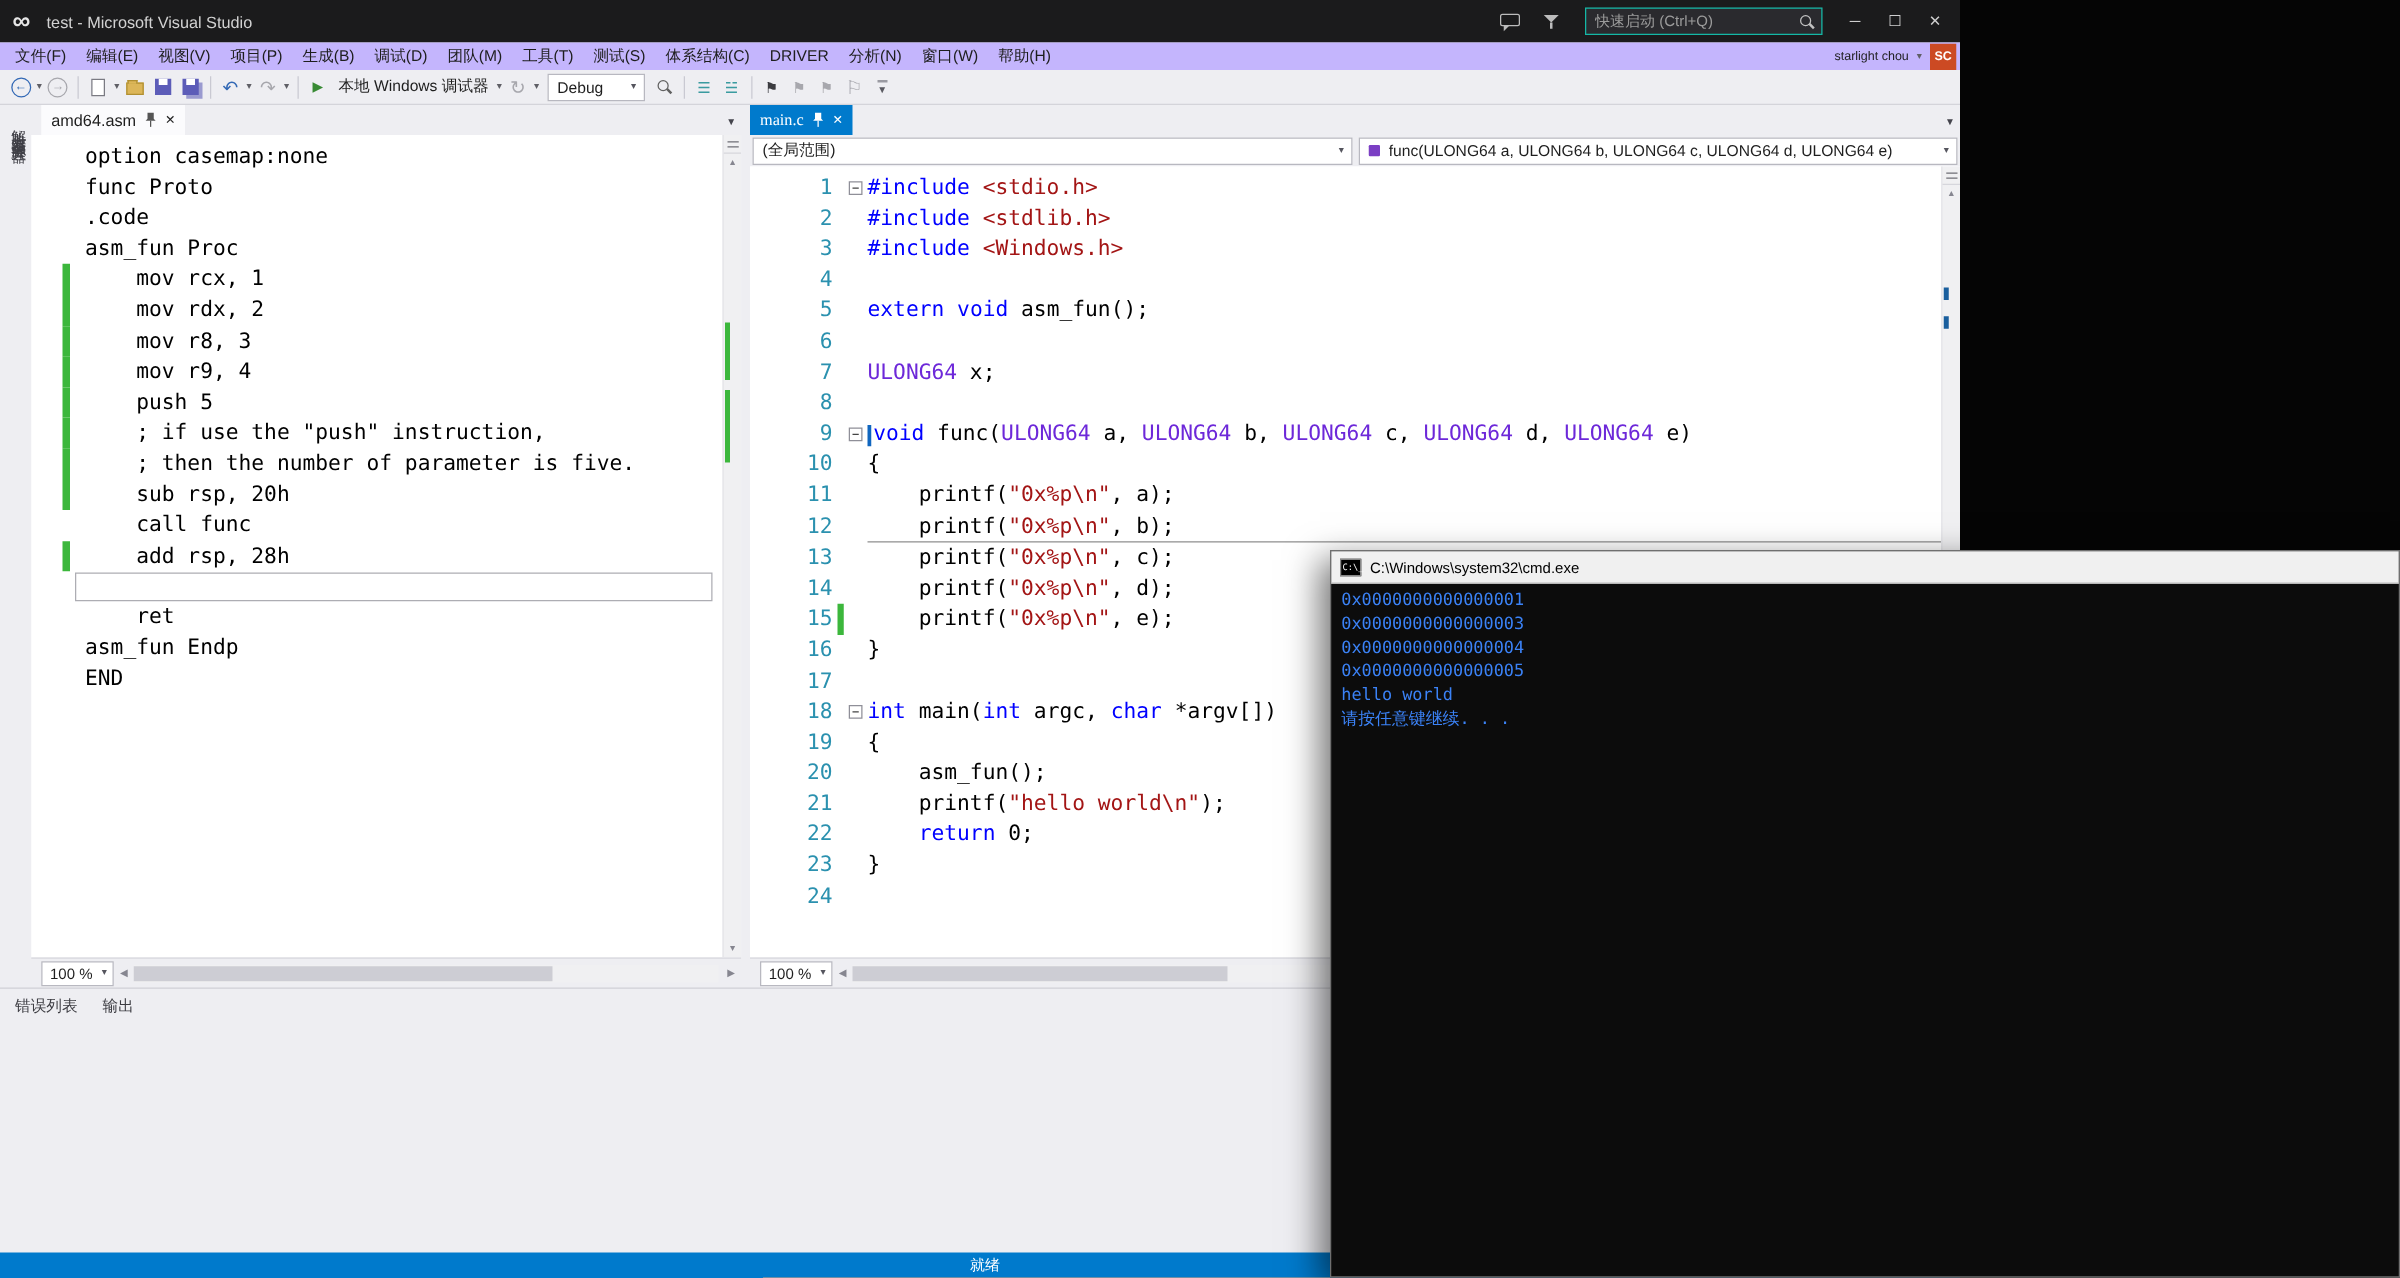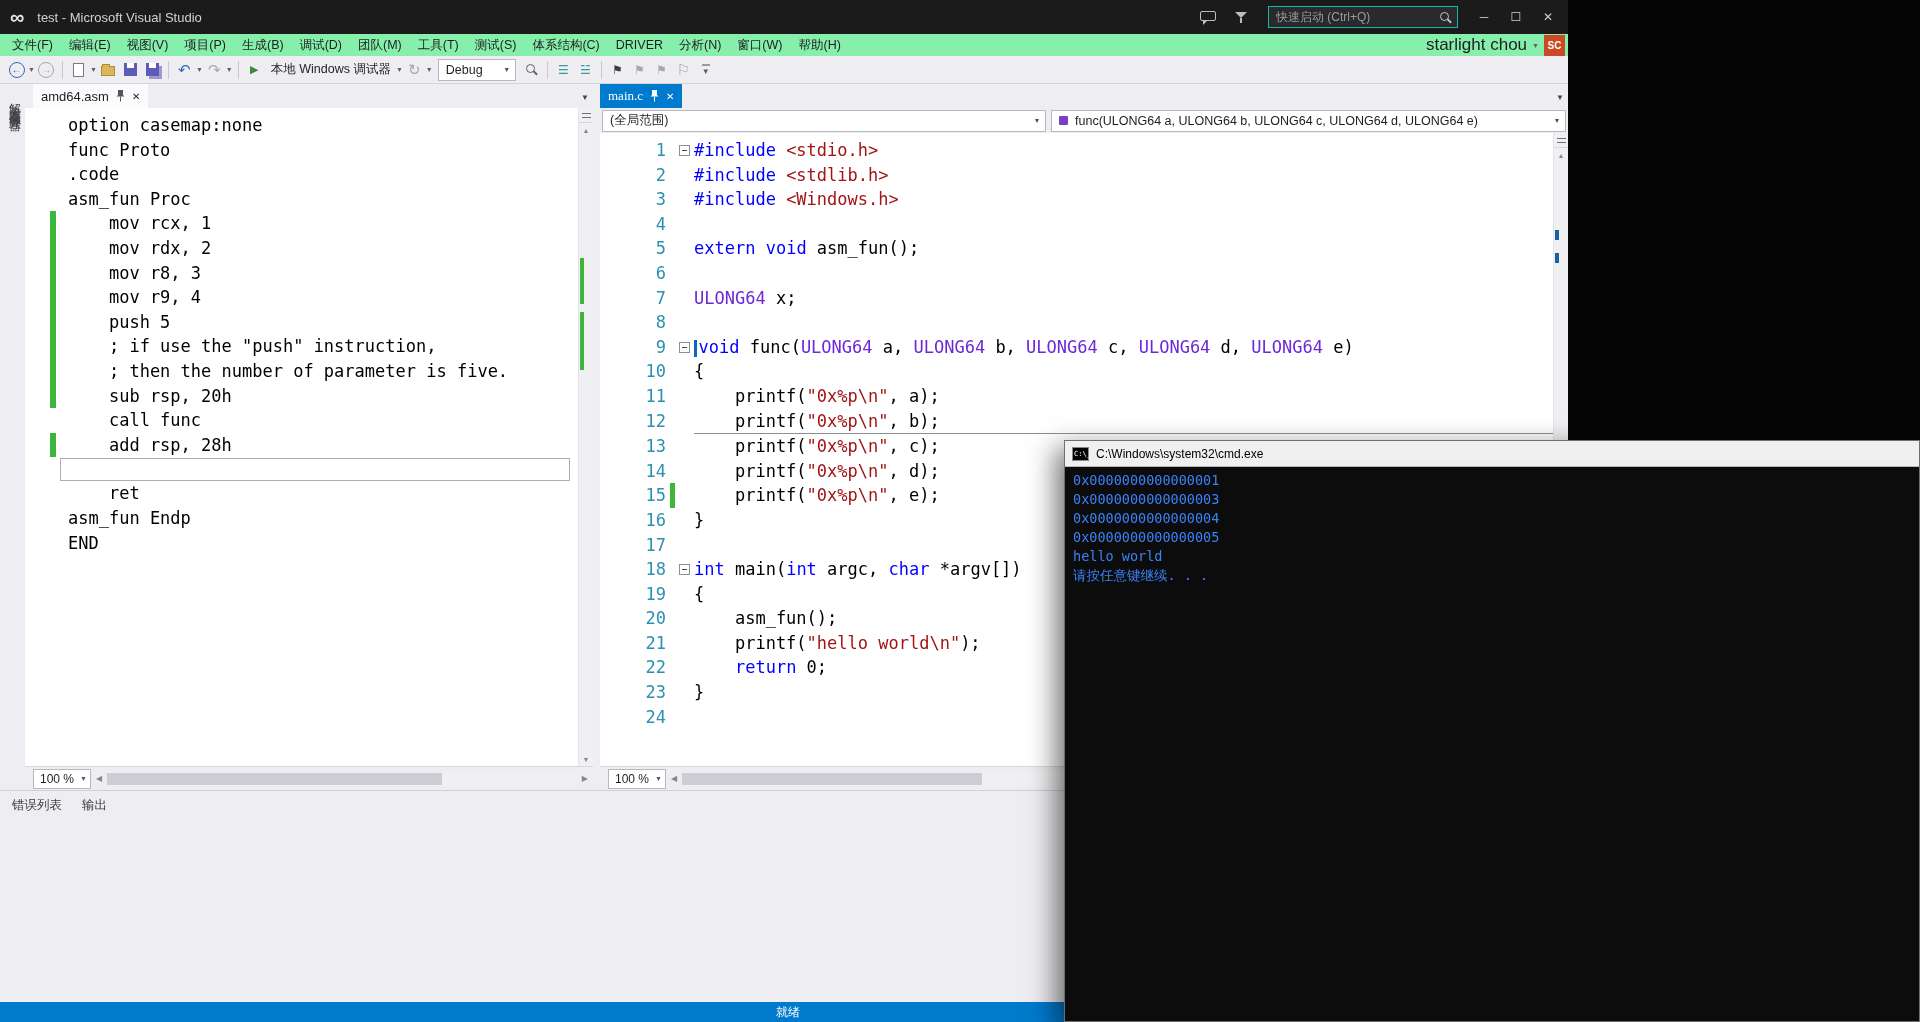--- a/index.html
+++ b/index.html
@@ -22,25 +22,25 @@
   .flt::before{content:"";position:absolute;top:2px;left:1px;width:0;height:0;border-left:6px solid transparent;border-right:6px solid transparent;border-top:6px solid #bcbcbc;}
   .flt::after{content:"";position:absolute;top:8px;left:6px;width:2px;height:5px;background:#bcbcbc;}
   .quick-launch{width:190px;height:22px;background:#2a2a2e;border:1px solid #14b8a6;display:flex;align-items:center;padding:0 5px 0 7px;margin:0 10px;}
   .ql-text{color:#9b9b9b;font-size:12px;flex:1;white-space:nowrap;overflow:hidden;}
   .mag{width:13px;height:13px;position:relative;flex:none;}
   .mag::before{content:"";position:absolute;left:1px;top:1px;width:7px;height:7px;border:1.5px solid #c2c2c2;border-radius:50%;}
   .mag::after{content:"";position:absolute;width:5px;height:1.5px;background:#c2c2c2;transform:rotate(45deg);left:8px;top:9px;}
   .winbtn{width:32px;height:26px;display:flex;align-items:center;justify-content:center;color:#cfcfcf;font-size:12px;}
 
   
-  .menubar{height:22px;background:#86efac;display:flex;font-size:12.5px;padding-left:4px;}
+  .menubar{height:22px;background:#c4b5fd;display:flex;font-size:12.5px;padding-left:4px;}
   .menu-items{display:flex;}
   .menu-item{padding:0 8px;line-height:22px;white-space:nowrap;}
   .menubar-right{margin-left:auto;display:flex;align-items:center;gap:5px;padding-right:3px;}
-  .user-name{font-size:17px;}
+  .user-name{font-size:10px;}
   .dd{font-size:7px;color:#5f5f66;}
   .avatar{width:21px;height:21px;background:#cc4a23;color:#fff;font-size:10px;font-weight:bold;
           display:flex;align-items:center;justify-content:center;}
 
   
   .toolbar{height:28px;display:flex;align-items:center;padding-left:6px;gap:1px;background:#eeeef2;border-bottom:1px solid #d4d4da;}
   .ticon{height:24px;min-width:21px;display:flex;align-items:center;justify-content:center;font-size:13px;color:#5a5a62;}
   .tsep{width:1px;height:18px;background:#c9c9d2;margin:0 4px;flex:none;}
   .circ{width:16px;height:16px;border-radius:50%;border:1.5px solid;display:flex;align-items:center;justify-content:center;font-size:10px;line-height:10px;}
   .blue{color:#3268b5;border-color:#3268b5;}
@@ -315,21 +315,21 @@
           <svg width="9" height="12" viewBox="0 0 9 12">
               <path fill="currentColor" d="M2 0h5v5l1.5 1.5h-8L2 5z"></path>
               <rect x="4" y="6.5" width="1" height="5" fill="currentColor"></rect>
             </svg>
         </span>
         <span class="x">✕</span>
       </div>
       <span class="tabs-chevron">▼</span>
     </div>
     <div style="position:absolute;top:24px;left:0;right:0;height:25px;display:flex;align-items:center;gap:5px;padding:0 2px;">
-      <div class="combo" style="width:444px;height:22px;">
+      <div class="combo" style="width:480px;height:22px;">
         <span>(全局范围)</span>
         <span class="arrow">▼</span>
       </div>
       <div class="combo" style="flex:1;height:22px;">
         <span style="width:9px;height:9px;background:#7b3fc4;border-radius:1px;margin-right:7px;flex:none;"></span>
         <span>func(ULONG64 a, ULONG64 b, ULONG64 c, ULONG64 d, ULONG64 e)</span>
         <span class="arrow">▼</span>
       </div>
     </div>
     <div class="editor">

